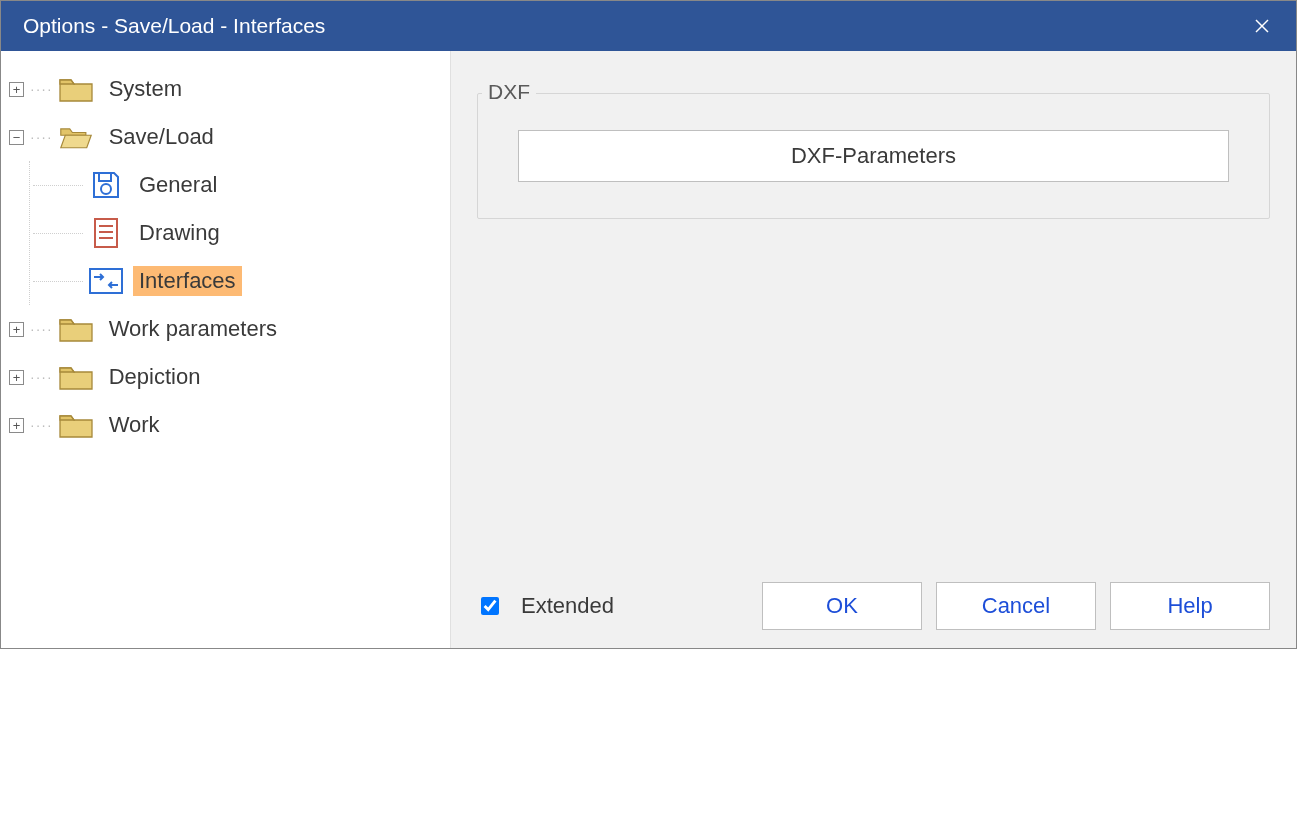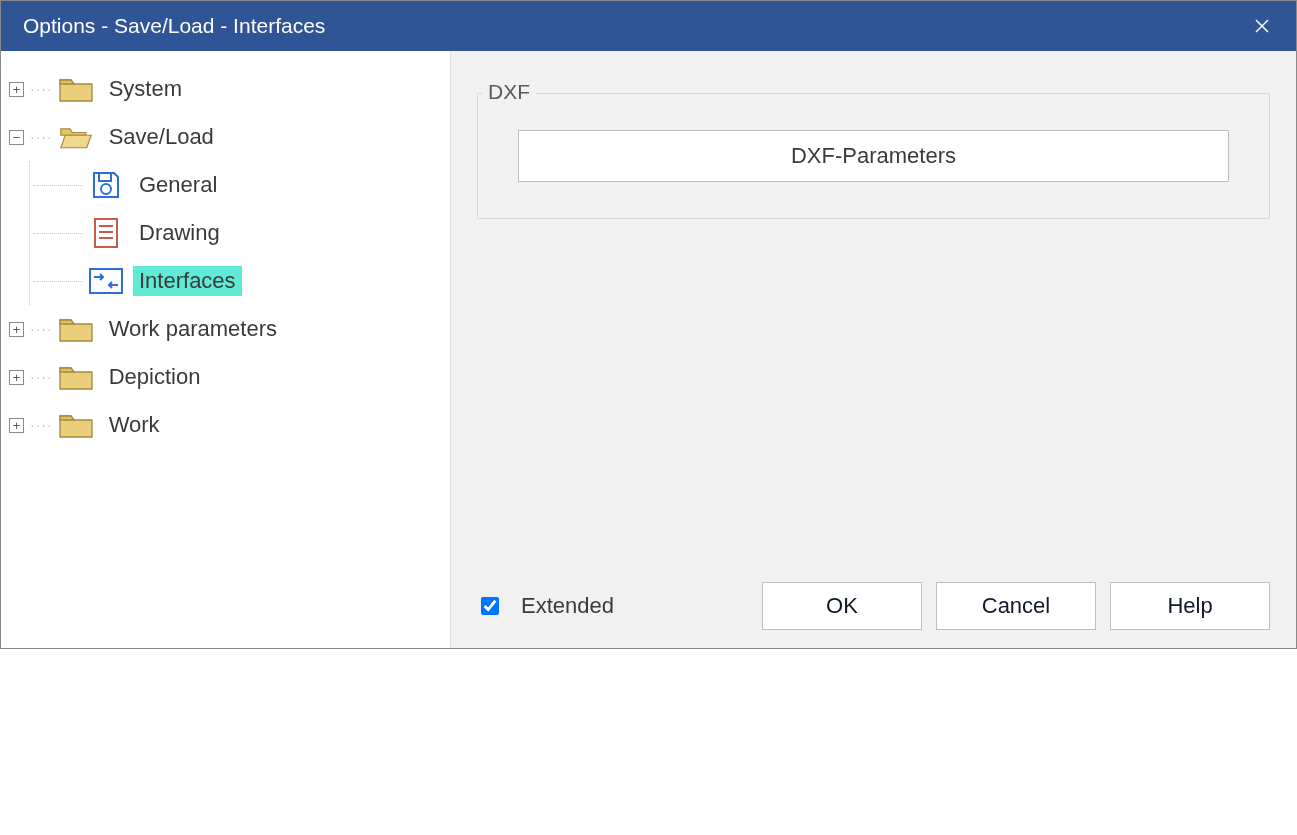--- a/index.html
+++ b/index.html
@@ -94,21 +94,21 @@
     margin: 0 10px 0 6px;
     flex: 0 0 auto;
     display: flex;
     align-items: center;
     justify-content: center;
   }
   .tree .label {
     padding: 2px 6px;
   }
   .tree .label.selected {
-    background: #5eead4;
+    background: #fdba74;
   }
   .tree .children {
     margin-left: 20px;
     border-left: 1px dotted #cfcfcf;
     padding-left: 0;
   }
   .tree .children .row {
     padding-left: 4px;
   }
   .childline {
@@ -171,21 +171,21 @@
     height: 18px;
     cursor: pointer;
   }
   .footer .spacerflex { flex: 1 1 auto; }
   .footer button.std {
     width: 160px;
     height: 48px;
     background: #ffffff;
     border: 1px solid #bfbfbf;
     font-size: 22px;
-    color: #0f172a;
+    color: #1d4ed8;
     cursor: pointer;
     font-family: inherit;
   }
 </style>
 </head>
 <body>
 
 <div class="window">
 
   <div class="titlebar">

